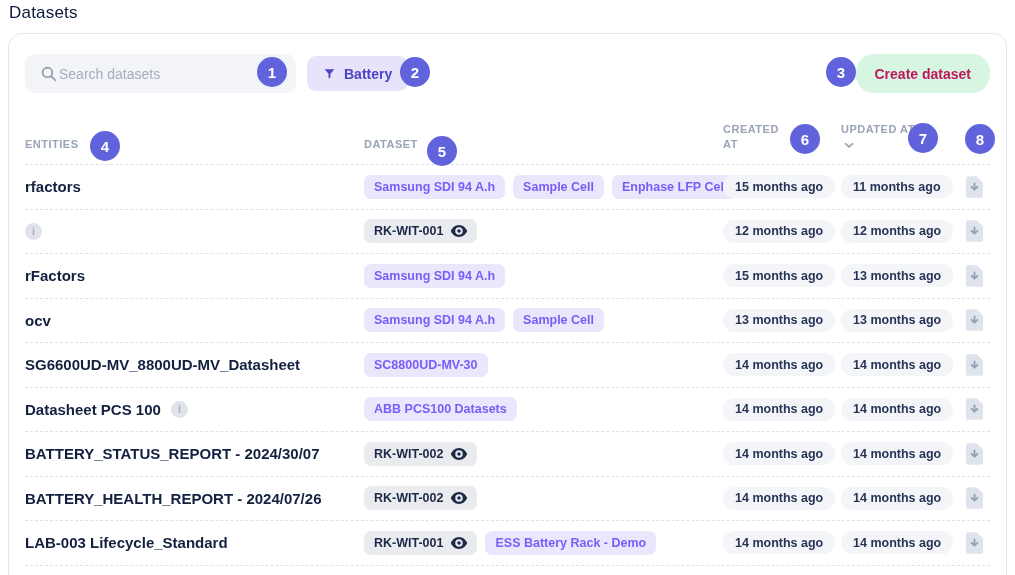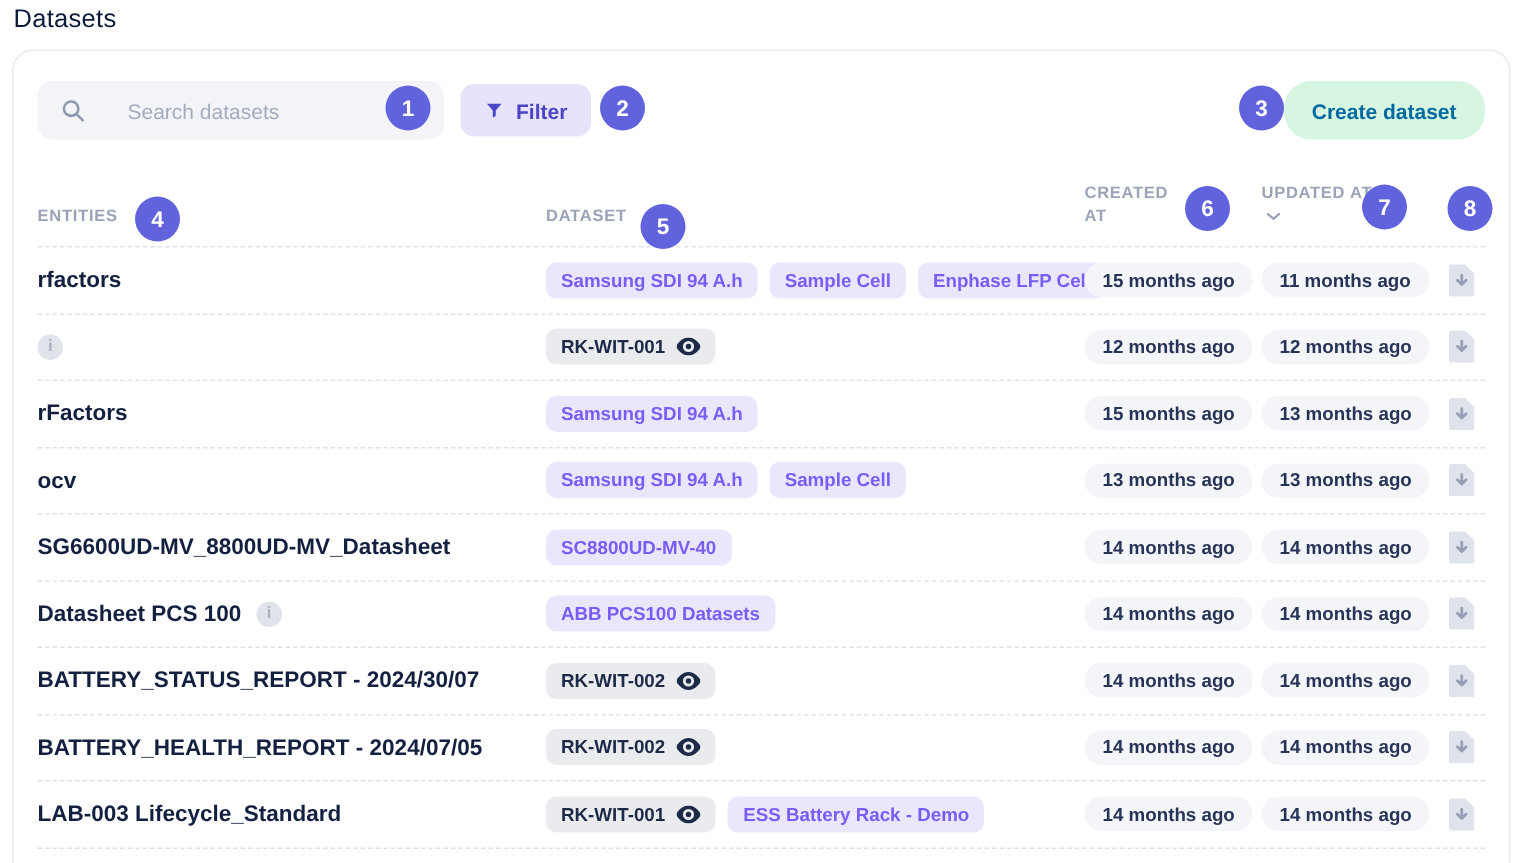--- a/index.html
+++ b/index.html
@@ -8,30 +8,30 @@
 
   .page-title { position:absolute; left:9px; top:3px; font-size:17px; font-weight:400;
                 color:#0c1b3a; letter-spacing:.2px; }
 
   .card { position:absolute; left:8px; top:33px; width:999px; height:590px;
           background:#fff; border:1px solid #e6e9f0; border-radius:14px; padding:0 16px; }
 
   
   .toolbar { display:flex; align-items:center; margin-top:20px; height:39px; }
   .search { position:relative; width:271px; height:39px; background:#f3f4f7;
-            border-radius:10px; display:flex; align-items:center; padding:0 15px; gap:28px; }
+            border-radius:10px; display:flex; align-items:center; padding:0 15px; gap:2px; }
   .search svg { flex:none; }
   .search input { border:none; outline:none; background:transparent; width:100%;
                   font:400 14px "Liberation Sans", sans-serif; color:#33415c; }
   .search input::placeholder { color:#a3adbf; font-weight:400; }
   .filter-btn { margin-left:11px; height:35px; padding:0 16px; border:none; border-radius:9px;
                 background:#e7e3fb; color:#4b44c4; font:700 14px "Liberation Sans",sans-serif;
                 display:flex; align-items:center; gap:8px; cursor:pointer; }
   .create-btn { margin-left:auto; height:39px; padding:0 19px; border:none; border-radius:18px;
-                background:#d6f6e2; color:#0369a1; font:700 14px "Liberation Sans",sans-serif;
+                background:#d6f6e2; color:#be185d; font:700 14px "Liberation Sans",sans-serif;
                 cursor:pointer; }
 
   
   .grid { display:grid; grid-template-columns:339px 359px 118px 118px 1fr; align-items:center; }
   .thead { padding-top:29px; padding-bottom:12px; border-bottom:1px dashed #dde2ea;
            align-items:end; }
   .th { font-size:11px; font-weight:700; color:#9aa4b6; letter-spacing:.5px; line-height:15px;
         text-transform:uppercase; }
   .th-created { width:62px; }
   .th-updated { width:76px; }
@@ -72,21 +72,21 @@
       <svg width="17" height="17" viewBox="0 0 24 24" fill="none" stroke="#8e99ad" stroke-width="2.4" stroke-linecap="round">
         <circle cx="10.5" cy="10.5" r="6.8"></circle>
           <path d="M15.8 15.8L21.5 21.5"></path>
       </svg>
       <input type="text" placeholder="Search datasets" style="">
     </div>
     <button class="filter-btn">
       <svg width="13" height="13" viewBox="0 0 24 24" fill="#4b44c4">
         <path d="M3 4h18l-7.2 8.4V19l-3.6 2v-8.6L3 4z"></path>
       </svg>
-      <span>Filter</span>
+      <span>Battery</span>
     </button>
     <button class="create-btn">Create dataset</button>
   </div>
 
   <div class="grid thead">
     <div class="th">ENTITIES</div>
     <div class="th">DATASET</div>
     <div class="th th-created">CREATED AT</div>
     <div class="th th-updated">
       <span>UPDATED AT</span><svg width="10" height="7" viewBox="0 0 11 7" fill="none" stroke="#98a2b3" stroke-width="1.7" stroke-linecap="round">
@@ -215,21 +215,21 @@
     </div>
   </div>
 
   <div class="grid row">
     <div class="name-cell">
       <span class="row-name">SG6600UD-MV_8800UD-MV_Datasheet</span>
 
     </div>
     <div class="entities-cell">
           <span class="chip purple">
-            <span>SC8800UD-MV-40</span>
+            <span>SC8800UD-MV-30</span>
           </span>
         </div>
     <div>
       <span class="pill">14 months ago</span>
     </div>
     <div>
       <span class="pill">14 months ago</span>
     </div>
     <div class="action-cell">
       <button class="dl-btn">
@@ -294,21 +294,21 @@
         <svg width="17" height="22" viewBox="0 0 19 24">
           <path d="M2 0h10l7 7v15a2 2 0 0 1-2 2H2a2 2 0 0 1-2-2V2a2 2 0 0 1 2-2z" fill="#dfe3ec"></path>
           <path d="M9.5 8v7M6.3 11.8l3.2 3.2 3.2-3.2" stroke="#96a0b5" stroke-width="2.1" fill="none" stroke-linecap="round" stroke-linejoin="round"></path>
         </svg>
       </button>
     </div>
   </div>
 
   <div class="grid row">
     <div class="name-cell">
-      <span class="row-name">BATTERY_HEALTH_REPORT - 2024/07/05</span>
+      <span class="row-name">BATTERY_HEALTH_REPORT - 2024/07/26</span>
 
     </div>
     <div class="entities-cell">
           <span class="chip gray">
             <span>RK-WIT-002</span>
             <span class="eye">
               <svg width="16" height="12" viewBox="0 0 24 18" fill="#1c2947">
                 <path d="M12 0C6.2 0 1.9 4.7.4 7.5a3.1 3.1 0 0 0 0 3C1.9 13.3 6.2 18 12 18s10.1-4.7 11.6-7.5a3.1 3.1 0 0 0 0-3C22.1 4.7 17.8 0 12 0zm0 14.6A5.6 5.6 0 1 1 12 3.4a5.6 5.6 0 0 1 0 11.2z"></path>
                 <circle cx="12" cy="9" r="2.7"></circle>
               </svg>

